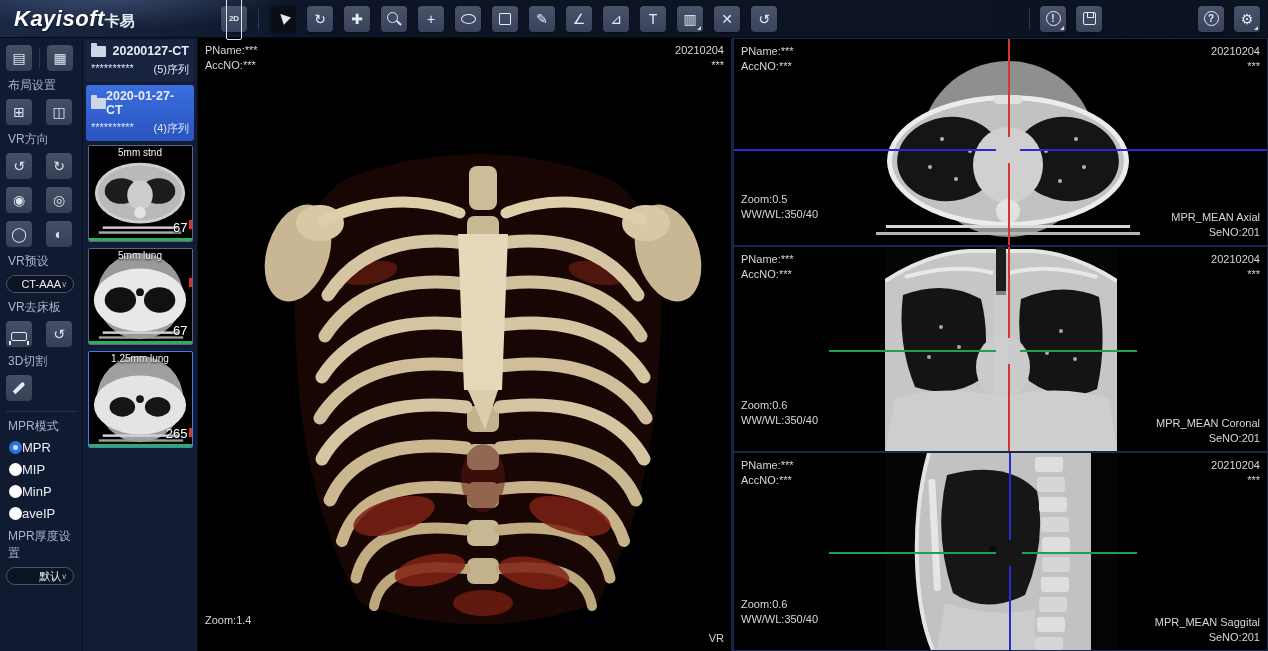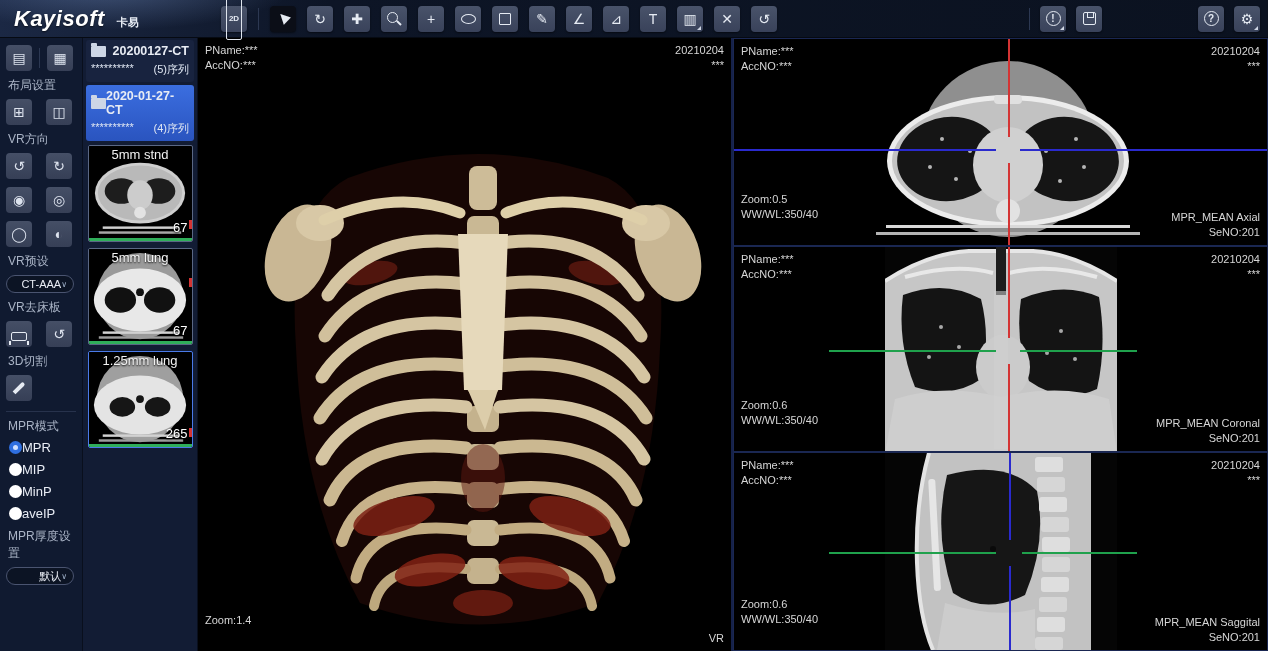--- a/index.html
+++ b/index.html
@@ -6,24 +6,24 @@
   html,body { width:1268px; height:651px; overflow:hidden; background:#000;
     font-family:"Liberation Sans","DejaVu Sans",sans-serif; }
   #app { width:1268px; height:651px; display:flex; flex-direction:column; }
 
   
   .toolbar { height:38px; flex:0 0 38px; display:flex; align-items:center;
     background:
       radial-gradient(ellipse 260px 60px at 110px -12px, rgba(130,160,215,.38), transparent 70%),
       linear-gradient(90deg,#1b2844 0%,#0d1526 26%,#0b1220 100%);
     border-bottom:1px solid #060a12; position:relative; z-index:5; }
-  .logo { width:205px; padding-left:14px; display:flex; align-items:baseline; gap:12px; }
+  .logo { width:205px; padding-left:14px; display:flex; align-items:baseline; gap:0; }
   .logo .en { color:#fff; font-size:22px; font-weight:bold; font-style:italic; letter-spacing:.5px;
     text-shadow:0 1px 2px rgba(0,0,0,.6); }
-  .logo .cn { color:#e8edf5; font-size:11px; font-weight:bold; }
+  .logo .cn { color:#e8edf5; font-size:15px; font-weight:bold; }
   .tools { display:flex; align-items:center; gap:11px; margin-left:16px; }
   .tbtn { width:26px; height:26px; border:none; border-radius:4px; cursor:pointer;
     background:linear-gradient(#49536a,#39425a); color:#e6ebf3; font-size:14px;
     display:flex; align-items:center; justify-content:center; position:relative;
     box-shadow:0 1px 2px rgba(0,0,0,.5); }
   .tbtn.active { background:#0b0e17; }
   .tbtn .glyph { line-height:1; pointer-events:none; }
   .tsep { width:1px; height:22px; background:#2c3852; }
   .rot-ul { display:inline-block; transform:rotate(-135deg); font-size:13px; }
   .glyph-2d { font-size:8px; font-weight:bold; border:1px solid #dfe5ee; border-radius:2px; padding:16px 2px; }
@@ -78,21 +78,21 @@
   .study-line1 { display:flex; align-items:center; justify-content:space-between; }
   .folder { width:15px; height:11px; background:#cdd6e6; border-radius:1px; position:relative; flex:0 0 15px; }
   .folder::before { content:""; position:absolute; top:-3px; left:0; width:6px; height:3px;
     background:#cdd6e6; border-radius:1px 1px 0 0; }
   .study-title { font-size:12.5px; font-weight:bold; }
   .study-line2 { display:flex; justify-content:space-between; margin-top:4px; font-size:11px; color:#dfe6f2; }
   .thumb { position:relative; width:105px; height:97px; margin:4px auto 6px; background:#000;
     border:1px solid #5a6784; border-radius:2px; cursor:pointer; overflow:hidden; }
   .thumb.sel { border:1px solid #4a7ae8; }
   .thumb svg { position:absolute; inset:0; }
-  .thumb-label { position:absolute; top:1px; width:100%; text-align:center; font-size:13px; color:#f2f2f2;
+  .thumb-label { position:absolute; top:1px; width:100%; text-align:center; font-size:10px; color:#f2f2f2;
     text-shadow:0 1px 2px #000; }
   .thumb-count { position:absolute; right:4px; bottom:6px; font-size:13px; color:#fff; text-shadow:0 1px 2px #000; }
   .thumb-bar { position:absolute; left:0; bottom:0; height:3px; width:100%; }
   .thumb-tick { position:absolute; right:0; width:3px; height:9px; }
 
   
   .vr-view { flex:1; position:relative; background:#000; border-right:2px solid #16224a; overflow:hidden; }
   .right-col { width:535px; flex:0 0 535px; display:flex; flex-direction:column; }
   .panel { position:relative; background:#000; overflow:hidden; border:1px solid #1a2752; }
   .panel.axial { height:208px; flex:0 0 208px; }

